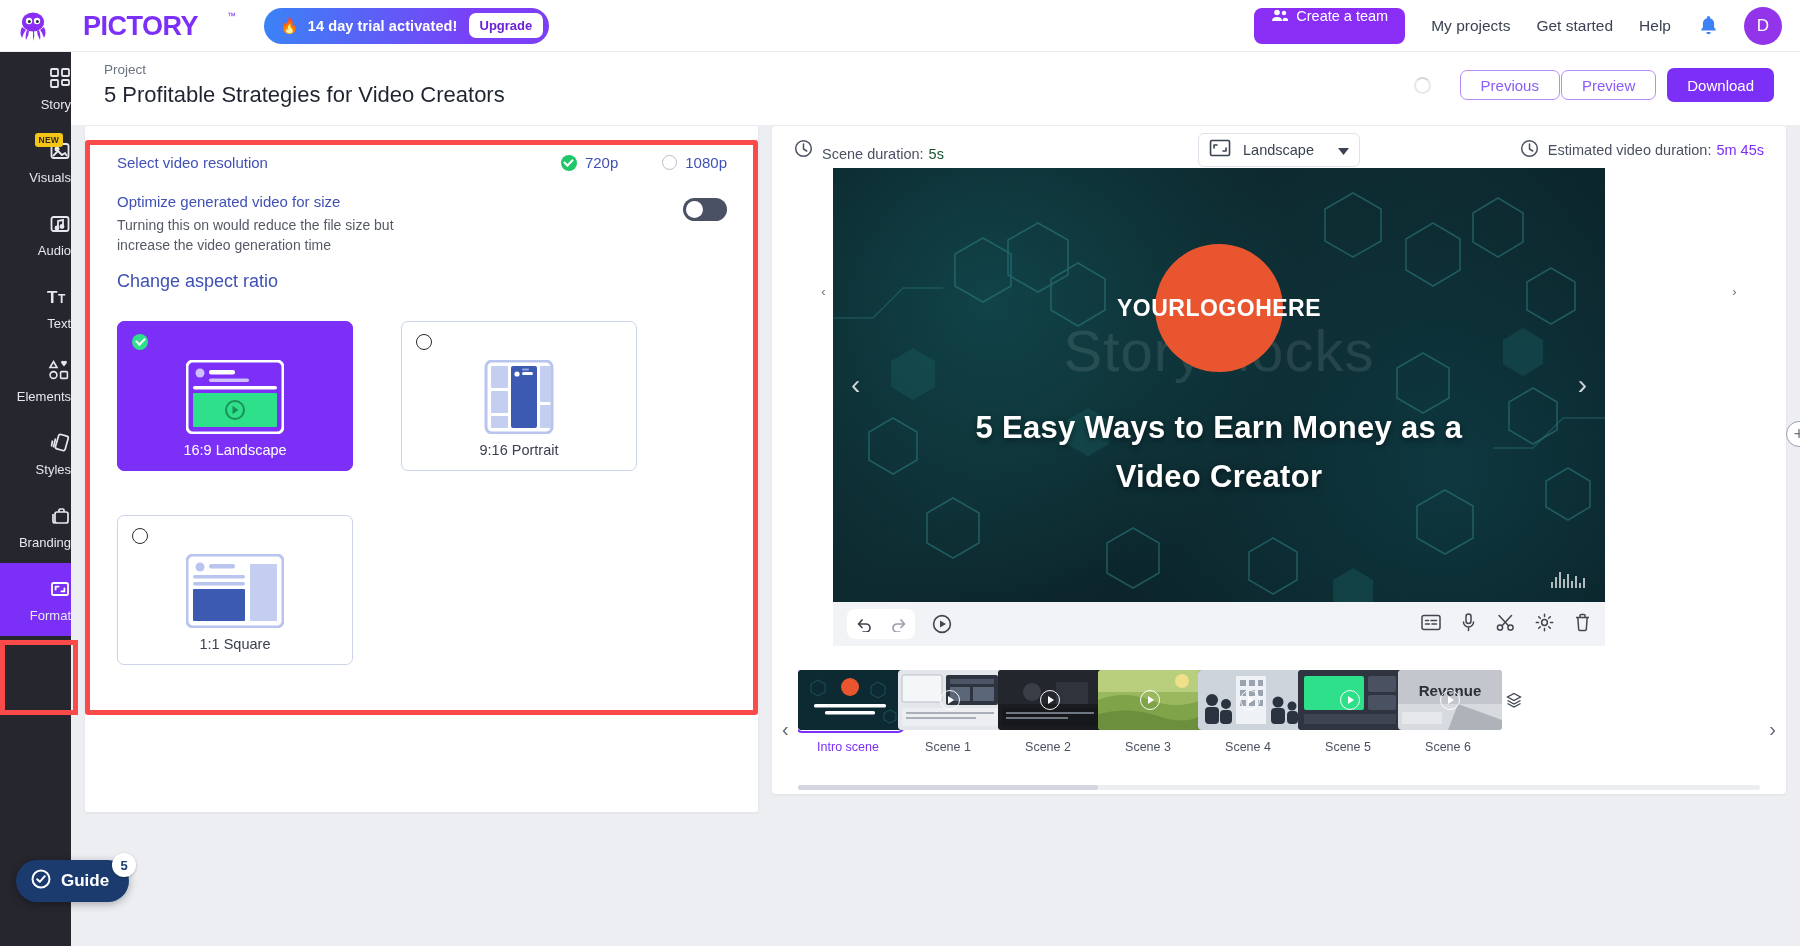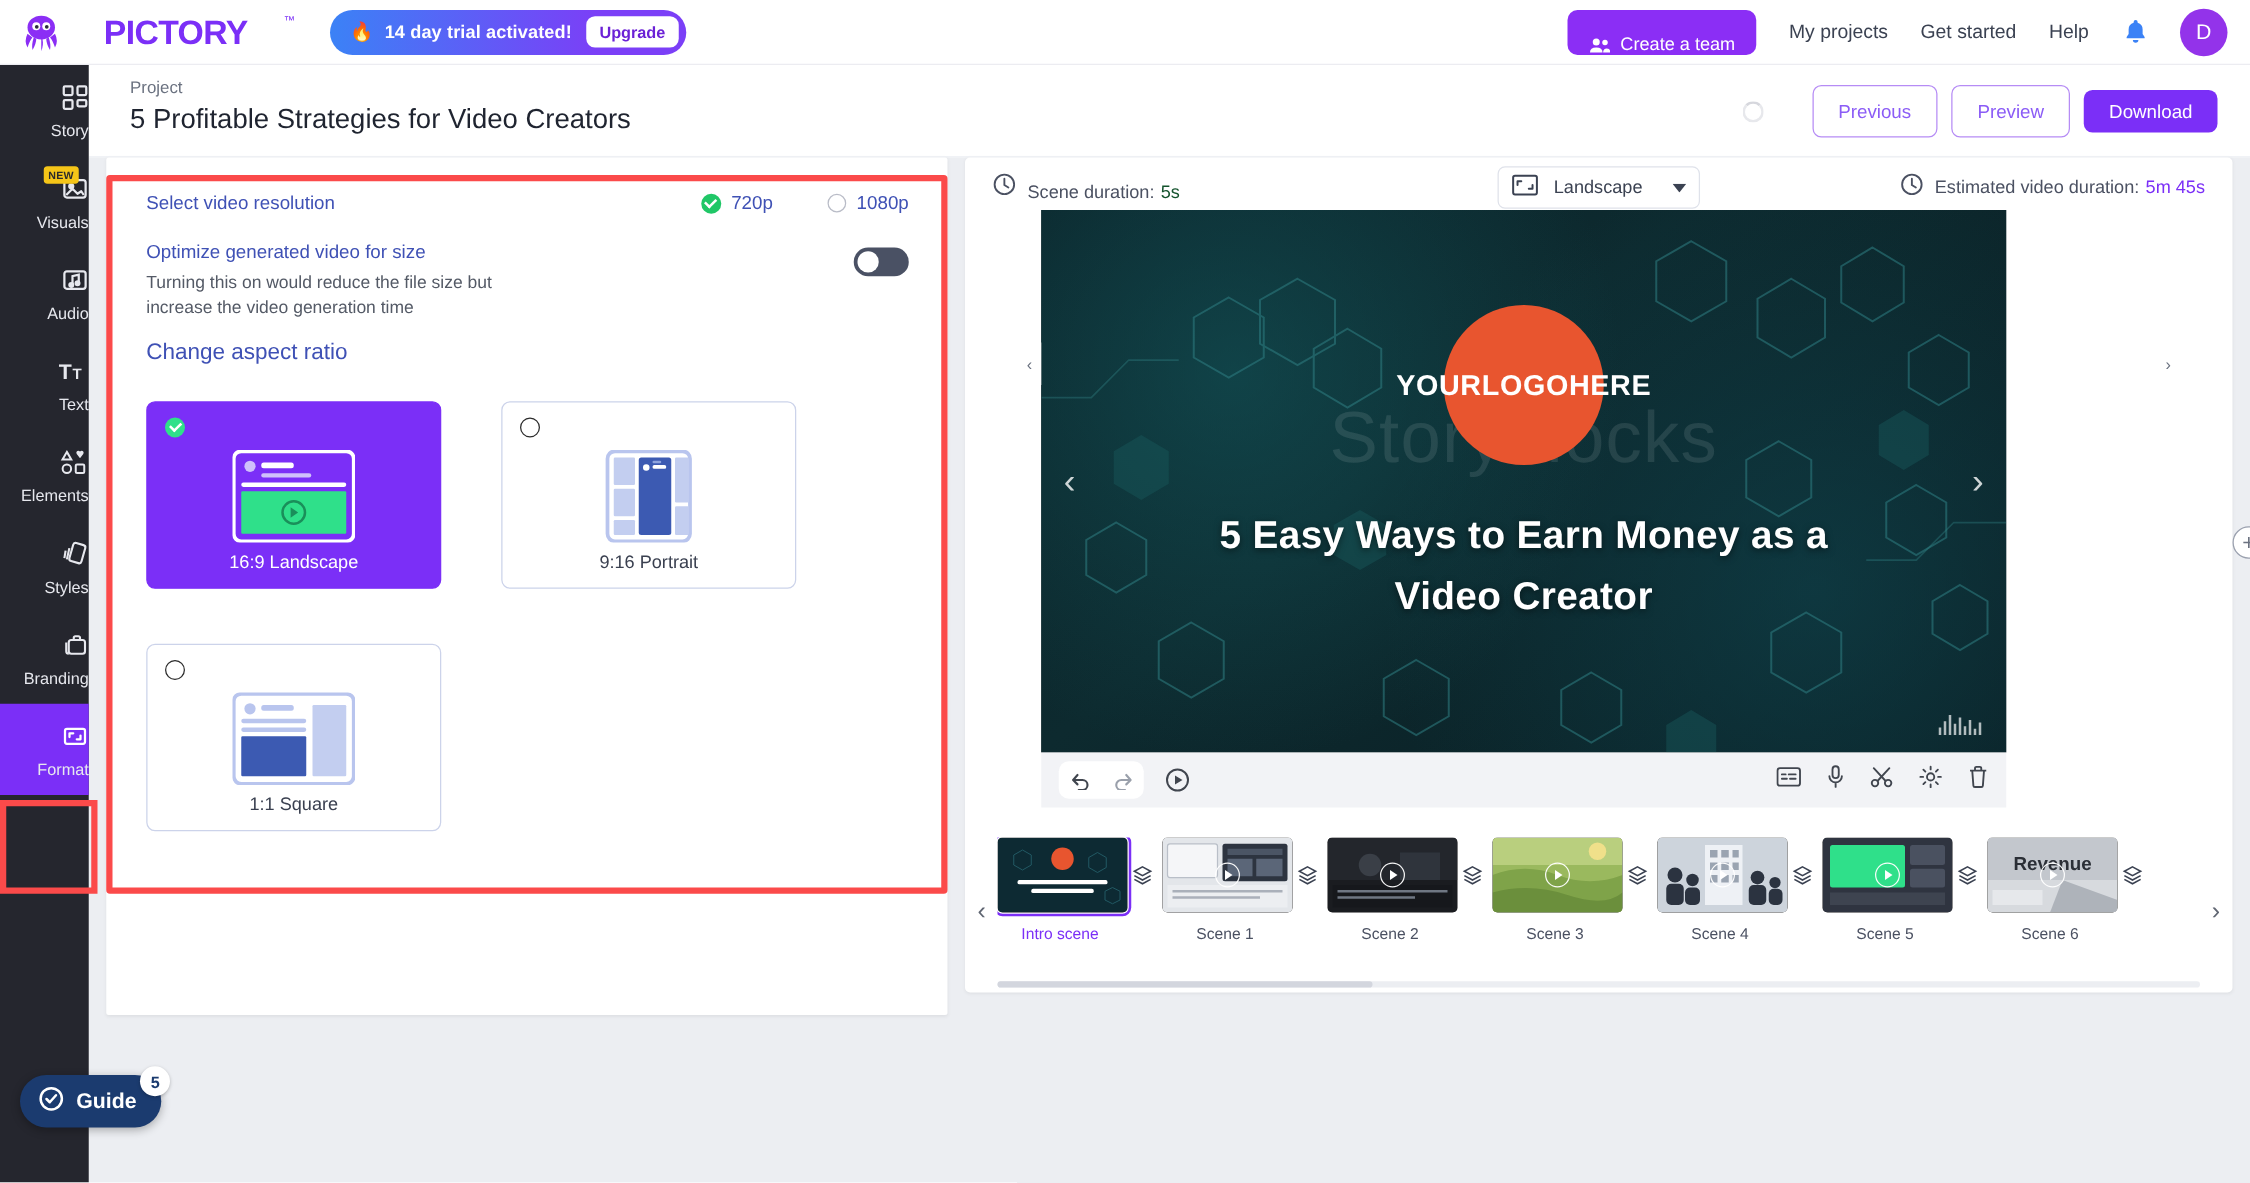--- a/index.html
+++ b/index.html
@@ -41,21 +41,21 @@
     border-radius: 7px; padding: 5px 11px; border: none; cursor: pointer;
     font-family: "Liberation Sans", sans-serif;
   }
 
   .topbar-right {
     margin-left: auto; display: flex; align-items: center; margin-right: 18px;
   }
   .create-team-btn {
     background: #8b2ef5; color: #fff; border: none; border-radius: 8px;
     height: 36px; padding: 0 17px; font-size: 14.5px; display: flex;
-    align-items: flex-end; cursor: pointer;
+    align-items: flex-start; cursor: pointer;
     font-family: "Liberation Sans", sans-serif;
   }
   .create-team-btn .ic { margin-right: 8px; display:flex; }
   .nav-link {
     color: #3b4252; font-size: 15.5px; margin-left: 26px; cursor: pointer;
     white-space: nowrap;
   }
   .bell { margin-left: 28px; cursor: pointer; display: flex; }
   .avatar {
     margin-left: 26px; width: 38px; height: 38px; border-radius: 50%;
@@ -107,22 +107,22 @@
   .proj-label { position: absolute; left: 33px; top: 10px; font-size: 13.5px; color: #6b7280; }
   .proj-title { position: absolute; left: 33px; top: 30px; font-size: 22px; color: #1f2430; }
   .hdr-actions { position: absolute; right: 26px; top: 16px; display: flex; align-items: center; }
   .spinner {
     width: 17px; height: 17px; border-radius: 50%;
     border: 2px solid #e7e8ec; border-top-color: #d6d7dd;
     margin-right: 28px;
   }
   .btn-outline {
     border: 1px solid #b68cf5; color: #8b5cf6; background: #fff;
-    border-radius: 7px; height: 42px; padding: 0 20px; font-size: 15px;
-    cursor: pointer; margin-left: 11px;
+    border-radius: 7px; height: 30px; padding: 0 20px; font-size: 15px;
+    cursor: pointer; margin-left: 1px;
     font-family: "Liberation Sans", sans-serif;
   }
   .btn-solid {
     border: none; color: #fff; background: #7b2ff7;
     border-radius: 7px; height: 34px; padding: 0 20px; font-size: 15px;
     cursor: pointer; margin-left: 11px;
     font-family: "Liberation Sans", sans-serif;
   }
 
   
@@ -328,21 +328,21 @@
   .scene-nav {
     position: absolute; top: 48px; font-size: 20px; color: #606672; cursor: pointer;
   }
   .scene-nav.l { left: 10px; }
   .scene-nav.r { right: 10px; }
   .scene-track {
     position: absolute; left: 26px; top: 0; width: 962px; height: 112px;
     display: flex; align-items: flex-start; overflow: hidden;
   }
   .scene {
-    position: relative; width: 100px; flex: 0 0 auto; margin-right: 32px;
+    position: relative; width: 100px; flex: 0 0 auto; 
     cursor: pointer;
   }
   .scene .thumb-img {
     width: 104px; height: 60px; border-radius: 4px; overflow: hidden;
     position: relative; background: #333;
   }
   .scene.active .thumb-img { outline: 2px solid #7b2ff7; outline-offset: 1px; }
   .scene .sc-label {
     text-align: center; font-size: 12.5px; color: #4b5162; margin-top: 10px;
   }

